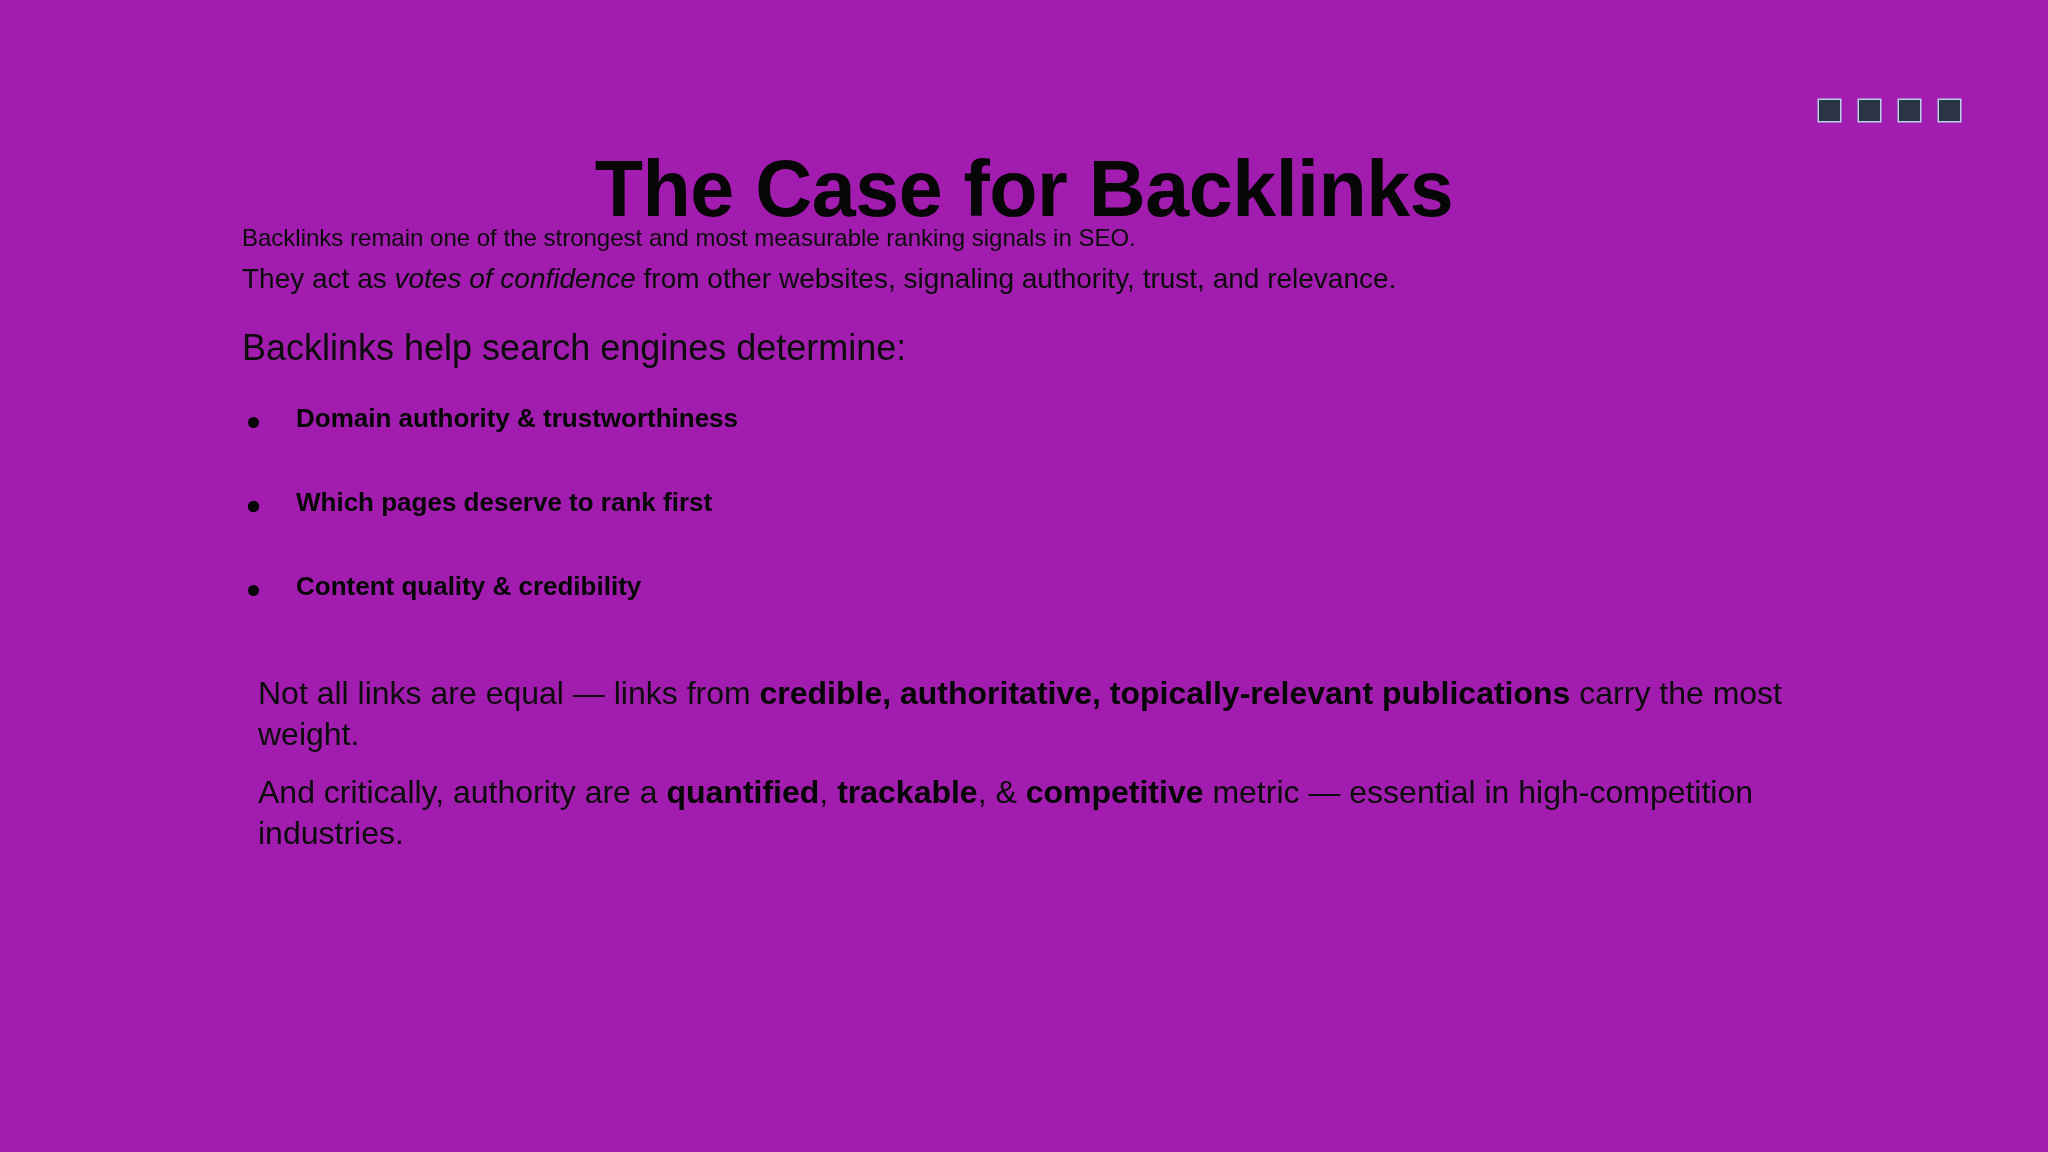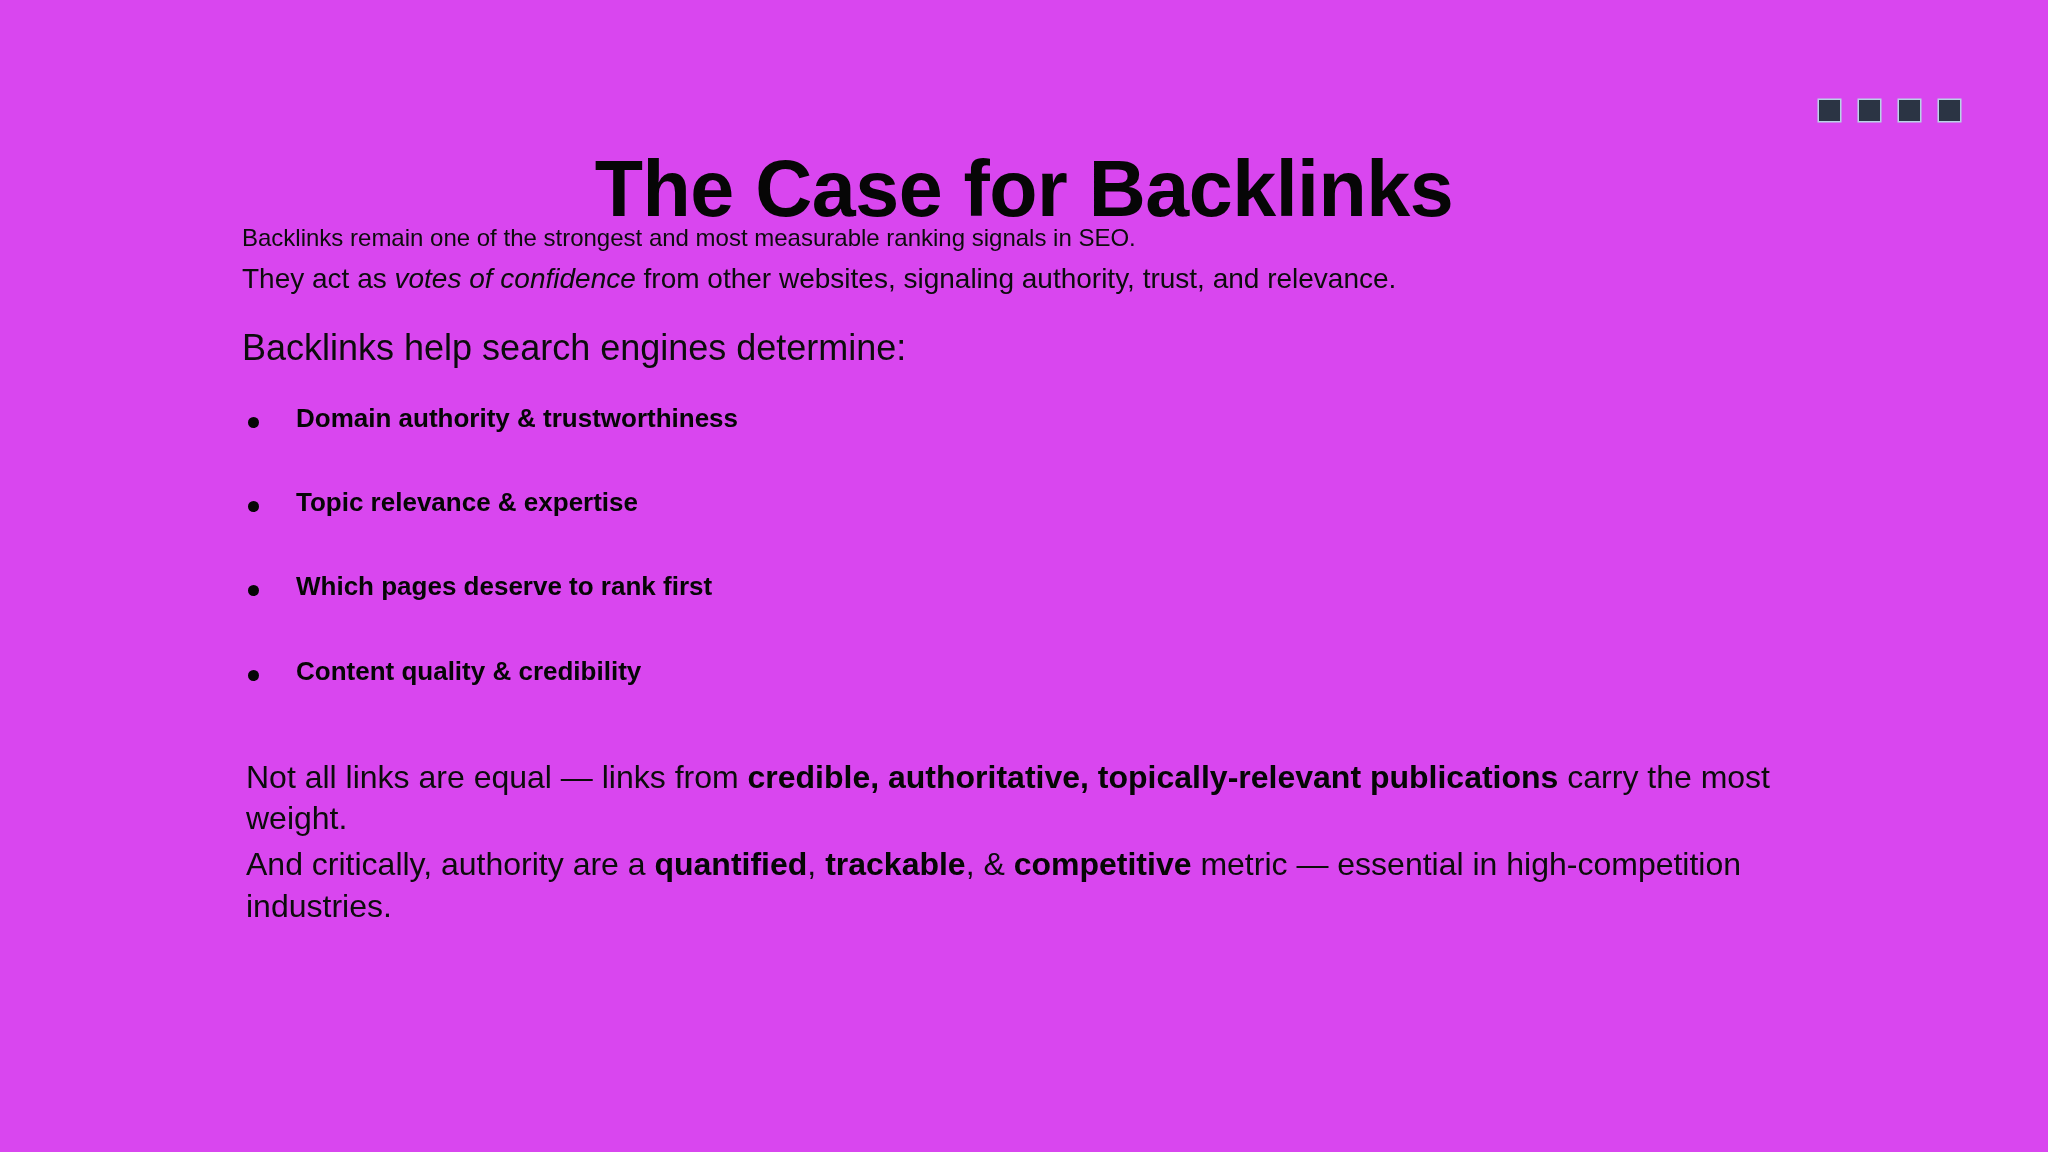--- a/index.html
+++ b/index.html
@@ -12,21 +12,21 @@
     background: #9ac3de;
     font-family: "Liberation Sans", sans-serif;
     color: #0a0a0a;
     overflow: hidden;
   }
 
   .slide {
     position: relative;
     width: 2048px;
     height: 1152px;
-    background: #d946ef;
+    background: #a21caf;
     box-sizing: border-box;
   }
 
   
   .deco-dots {
     position: absolute;
     top: 100px;
     right: 88px;
     display: flex;
     gap: 19px;
@@ -121,21 +121,21 @@
     height: 11px;
     border-radius: 50%;
     background: #060606;
   }
 
   
   .closing {
     margin-top: 70px;
   }
   .closing p {
-    margin: 4px;
+    margin: 16px;
     font-size: 32px;
     line-height: 1.3;
     font-weight: 400;
     color: #0c0c0c;
   }
   .closing p b,
   .closing p strong {
     font-weight: 700;
     color: #060606;
   }
@@ -163,21 +163,20 @@
 
     <p class="para intro-line">Backlinks help search engines determine:</p>
 
     <ul class="bullets">
       <li>
         <span class="bullet-dot"></span>
         <span>Domain authority &amp; trustworthiness</span>
       </li>
       <li>
         <span class="bullet-dot"></span>
-        <span>Topic relevance &amp; expertise</span>
       </li>
       <li>
         <span class="bullet-dot"></span>
         <span>Which pages deserve to rank first</span>
       </li>
       <li>
         <span class="bullet-dot"></span>
         <span>Content quality &amp; credibility</span>
       </li>
     </ul>

